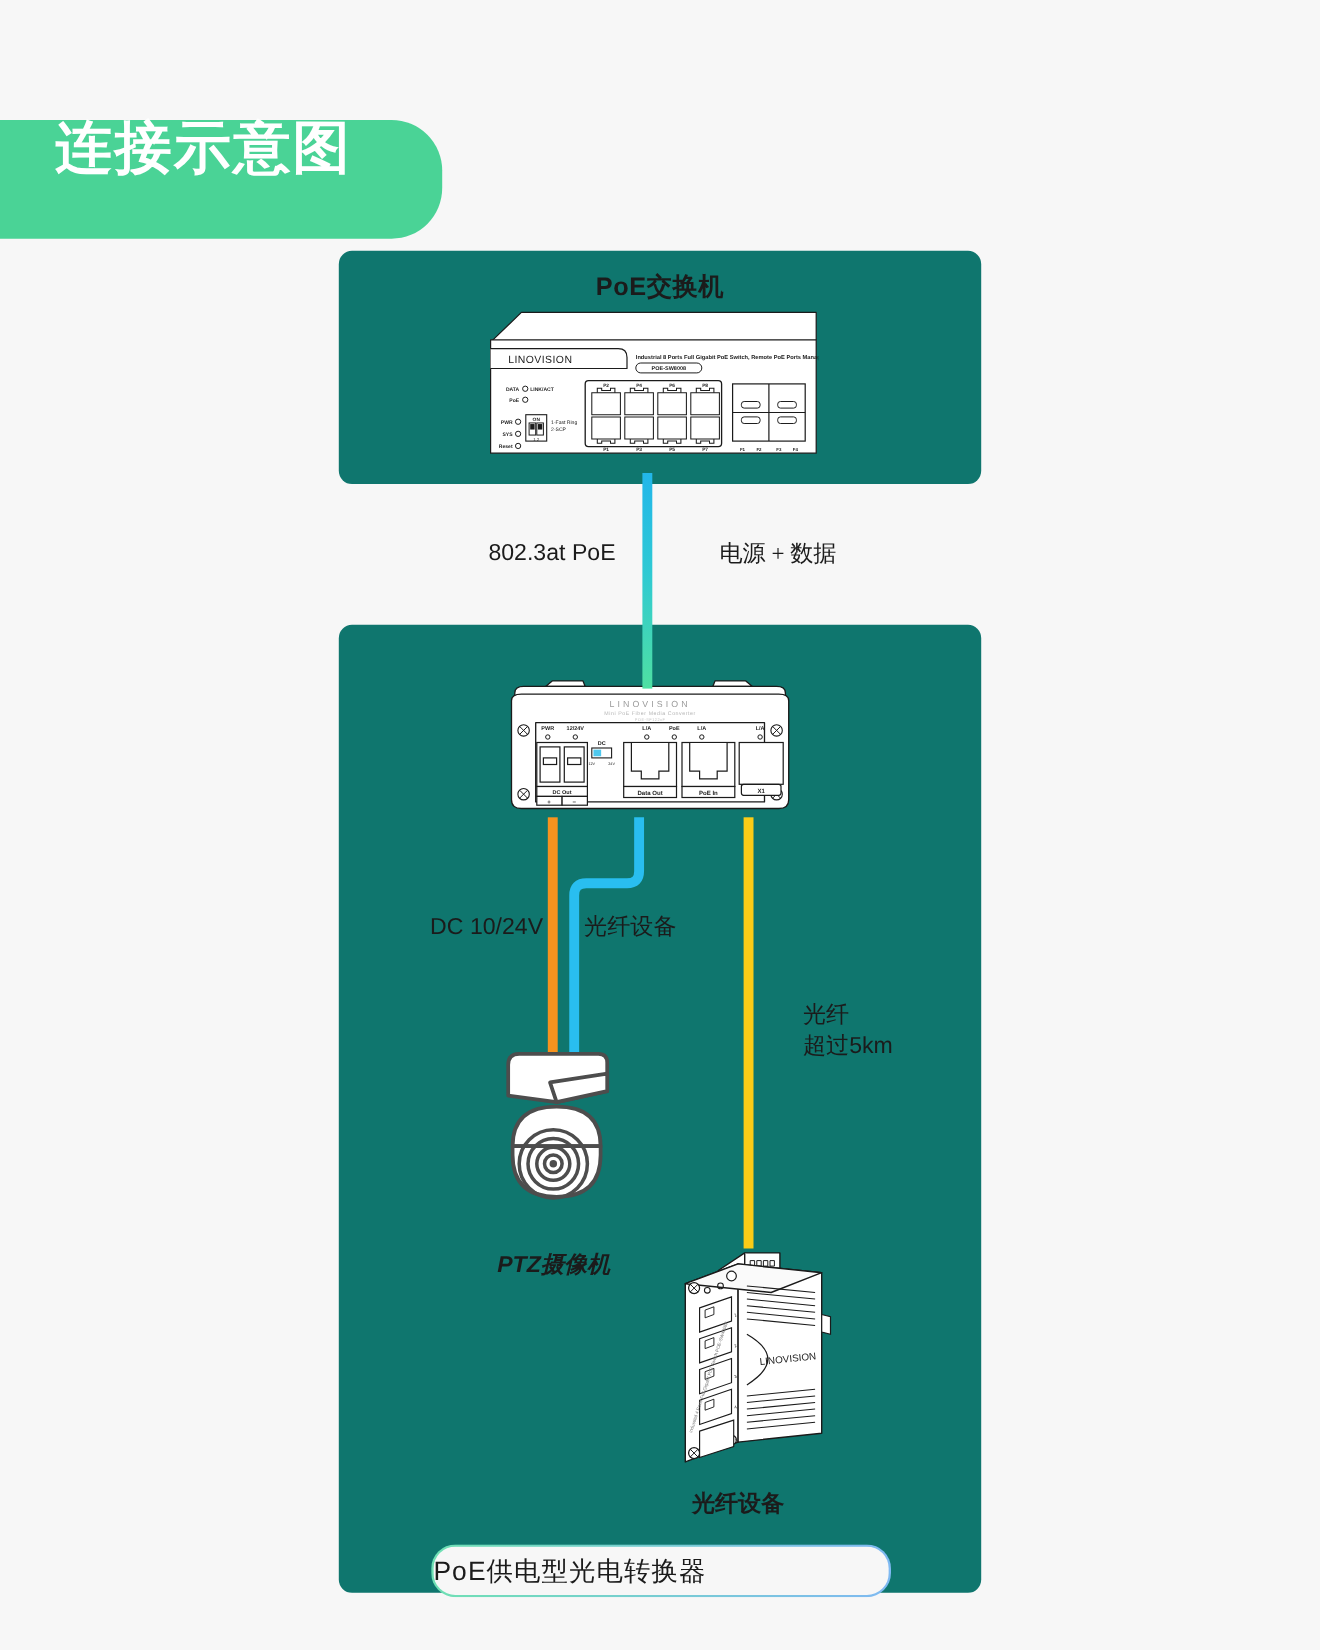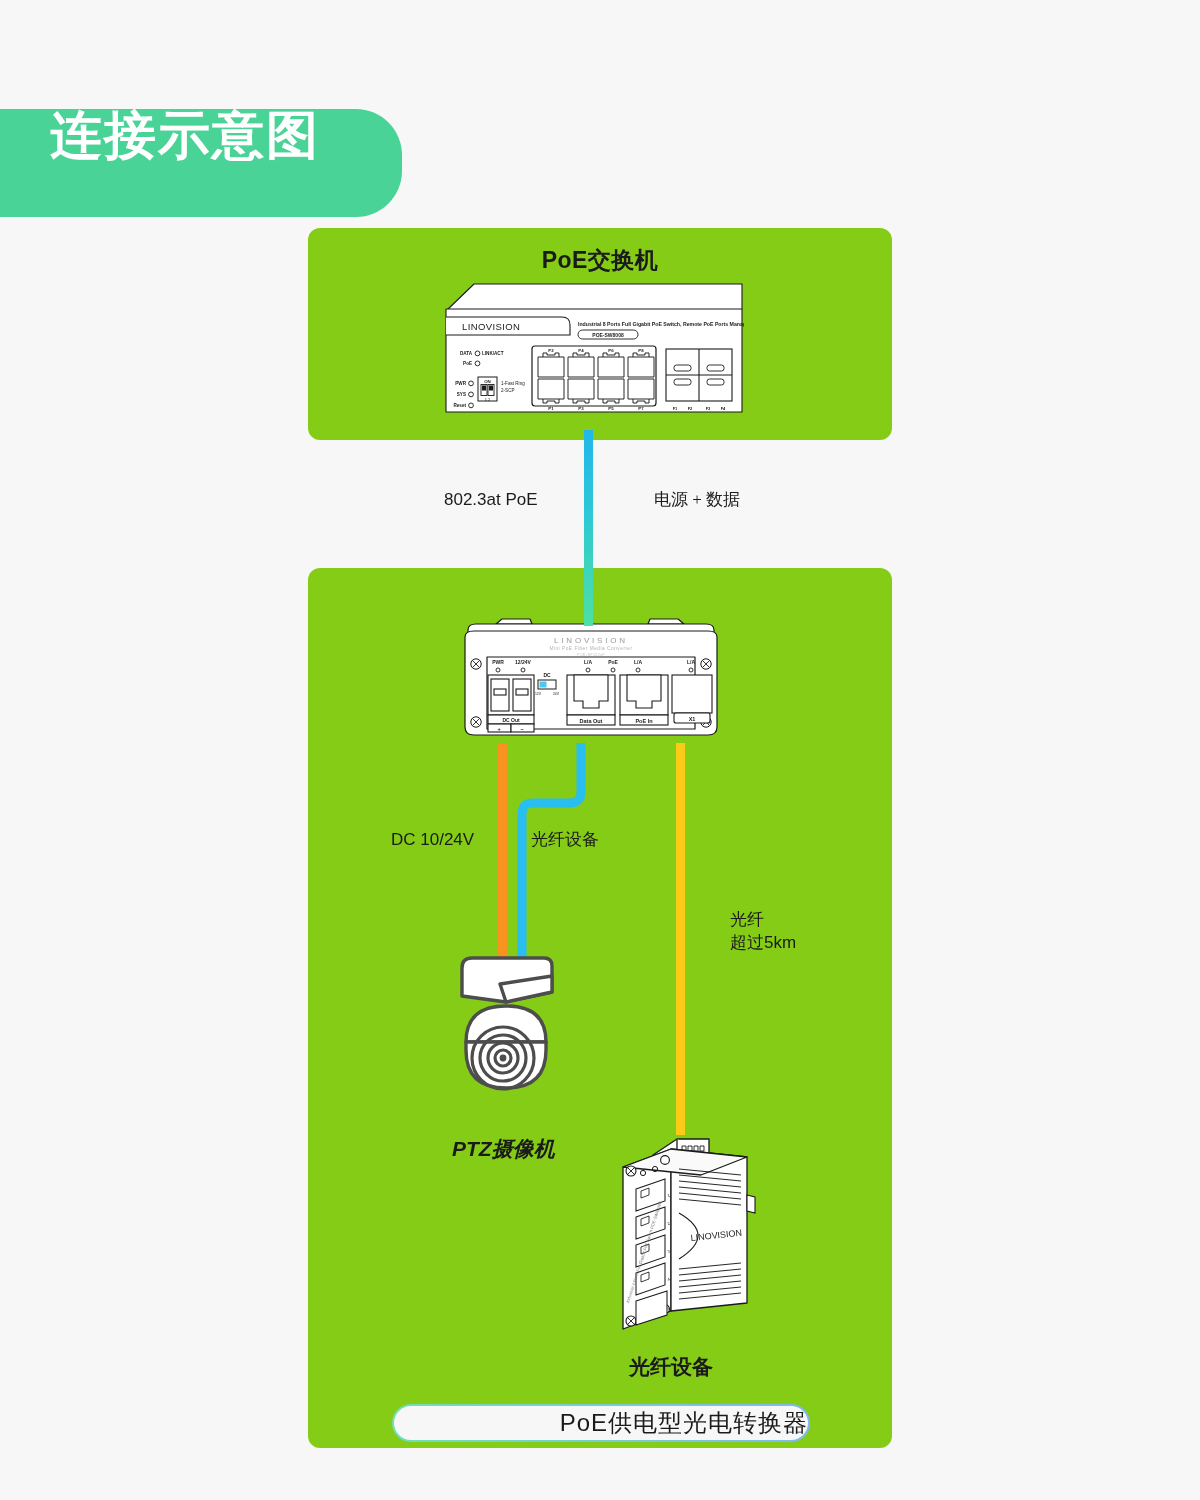--- a/index.html
+++ b/index.html
@@ -37,21 +37,21 @@
     font-size: 52px;
     font-weight: bold;
     letter-spacing: 2px;
     margin-left: 50px;
     line-height: 1;
   }
 
   
   .panel {
     position: absolute;
-    background: #84cc16;
+    background: #0f766e;
     border-radius: 12px;
   }
   #panel-switch { left: 308px; top: 228px; width: 584px; height: 212px; }
   #panel-converter { left: 308px; top: 568px; width: 584px; height: 880px; }
 
   .panel-title {
     position: absolute;
     width: 100%;
     text-align: center;
     font-size: 23px;
@@ -76,21 +76,21 @@
     pointer-events: none;
   }
   #cable-fiber {
     left: 676px; top: 743px; width: 9px; height: 392px;
     background: #fbcc17;
   }
 
   
   .cable-label {
     position: absolute;
-    font-size: 17px;
+    font-size: 21px;
     color: #1b1b1b;
     white-space: nowrap;
     line-height: 1.35;
   }
   #lbl-8023at { left: 444px; top: 489px; }
   #lbl-power-data { left: 654px; top: 489px; font-family: Liberation Serif, serif; }
   #lbl-dc { left: 391px; top: 829px; }
   #lbl-gigabit { left: 531px; top: 829px; }
   #lbl-fiber { left: 698px; top: 909px; margin-left: 32px; }
 
@@ -104,29 +104,29 @@
   }
   #cap-ptz { left: 452px; top: 1135px; font-style: italic; }
   #cap-fiberdev { left: 629px; top: 1353px; font-family: Liberation Serif, serif; }
 
   
   .bottom-pill {
     position: absolute;
     left: 392px;
     top: 1404px;
     width: 418px;
-    height: 38px;
+    height: 48px;
     border-radius: 22px;
     background:
       linear-gradient(#f7f7f7, #f7f7f7) padding-box,
       linear-gradient(to right, #6fe0b4, #7fb9f2) border-box;
     border: 2px solid transparent;
     display: flex;
     align-items: center;
-    justify-content: flex-end;
+    justify-content: flex-start;
   }
   .bottom-pill .txt {
     font-size: 24px;
     color: #1b1b1b;
     letter-spacing: 1px;
   }
 
   
   .device-art { position: absolute; }
   #art-switch    { left: 444px; top: 281px; width: 300px; height: 136px; }

